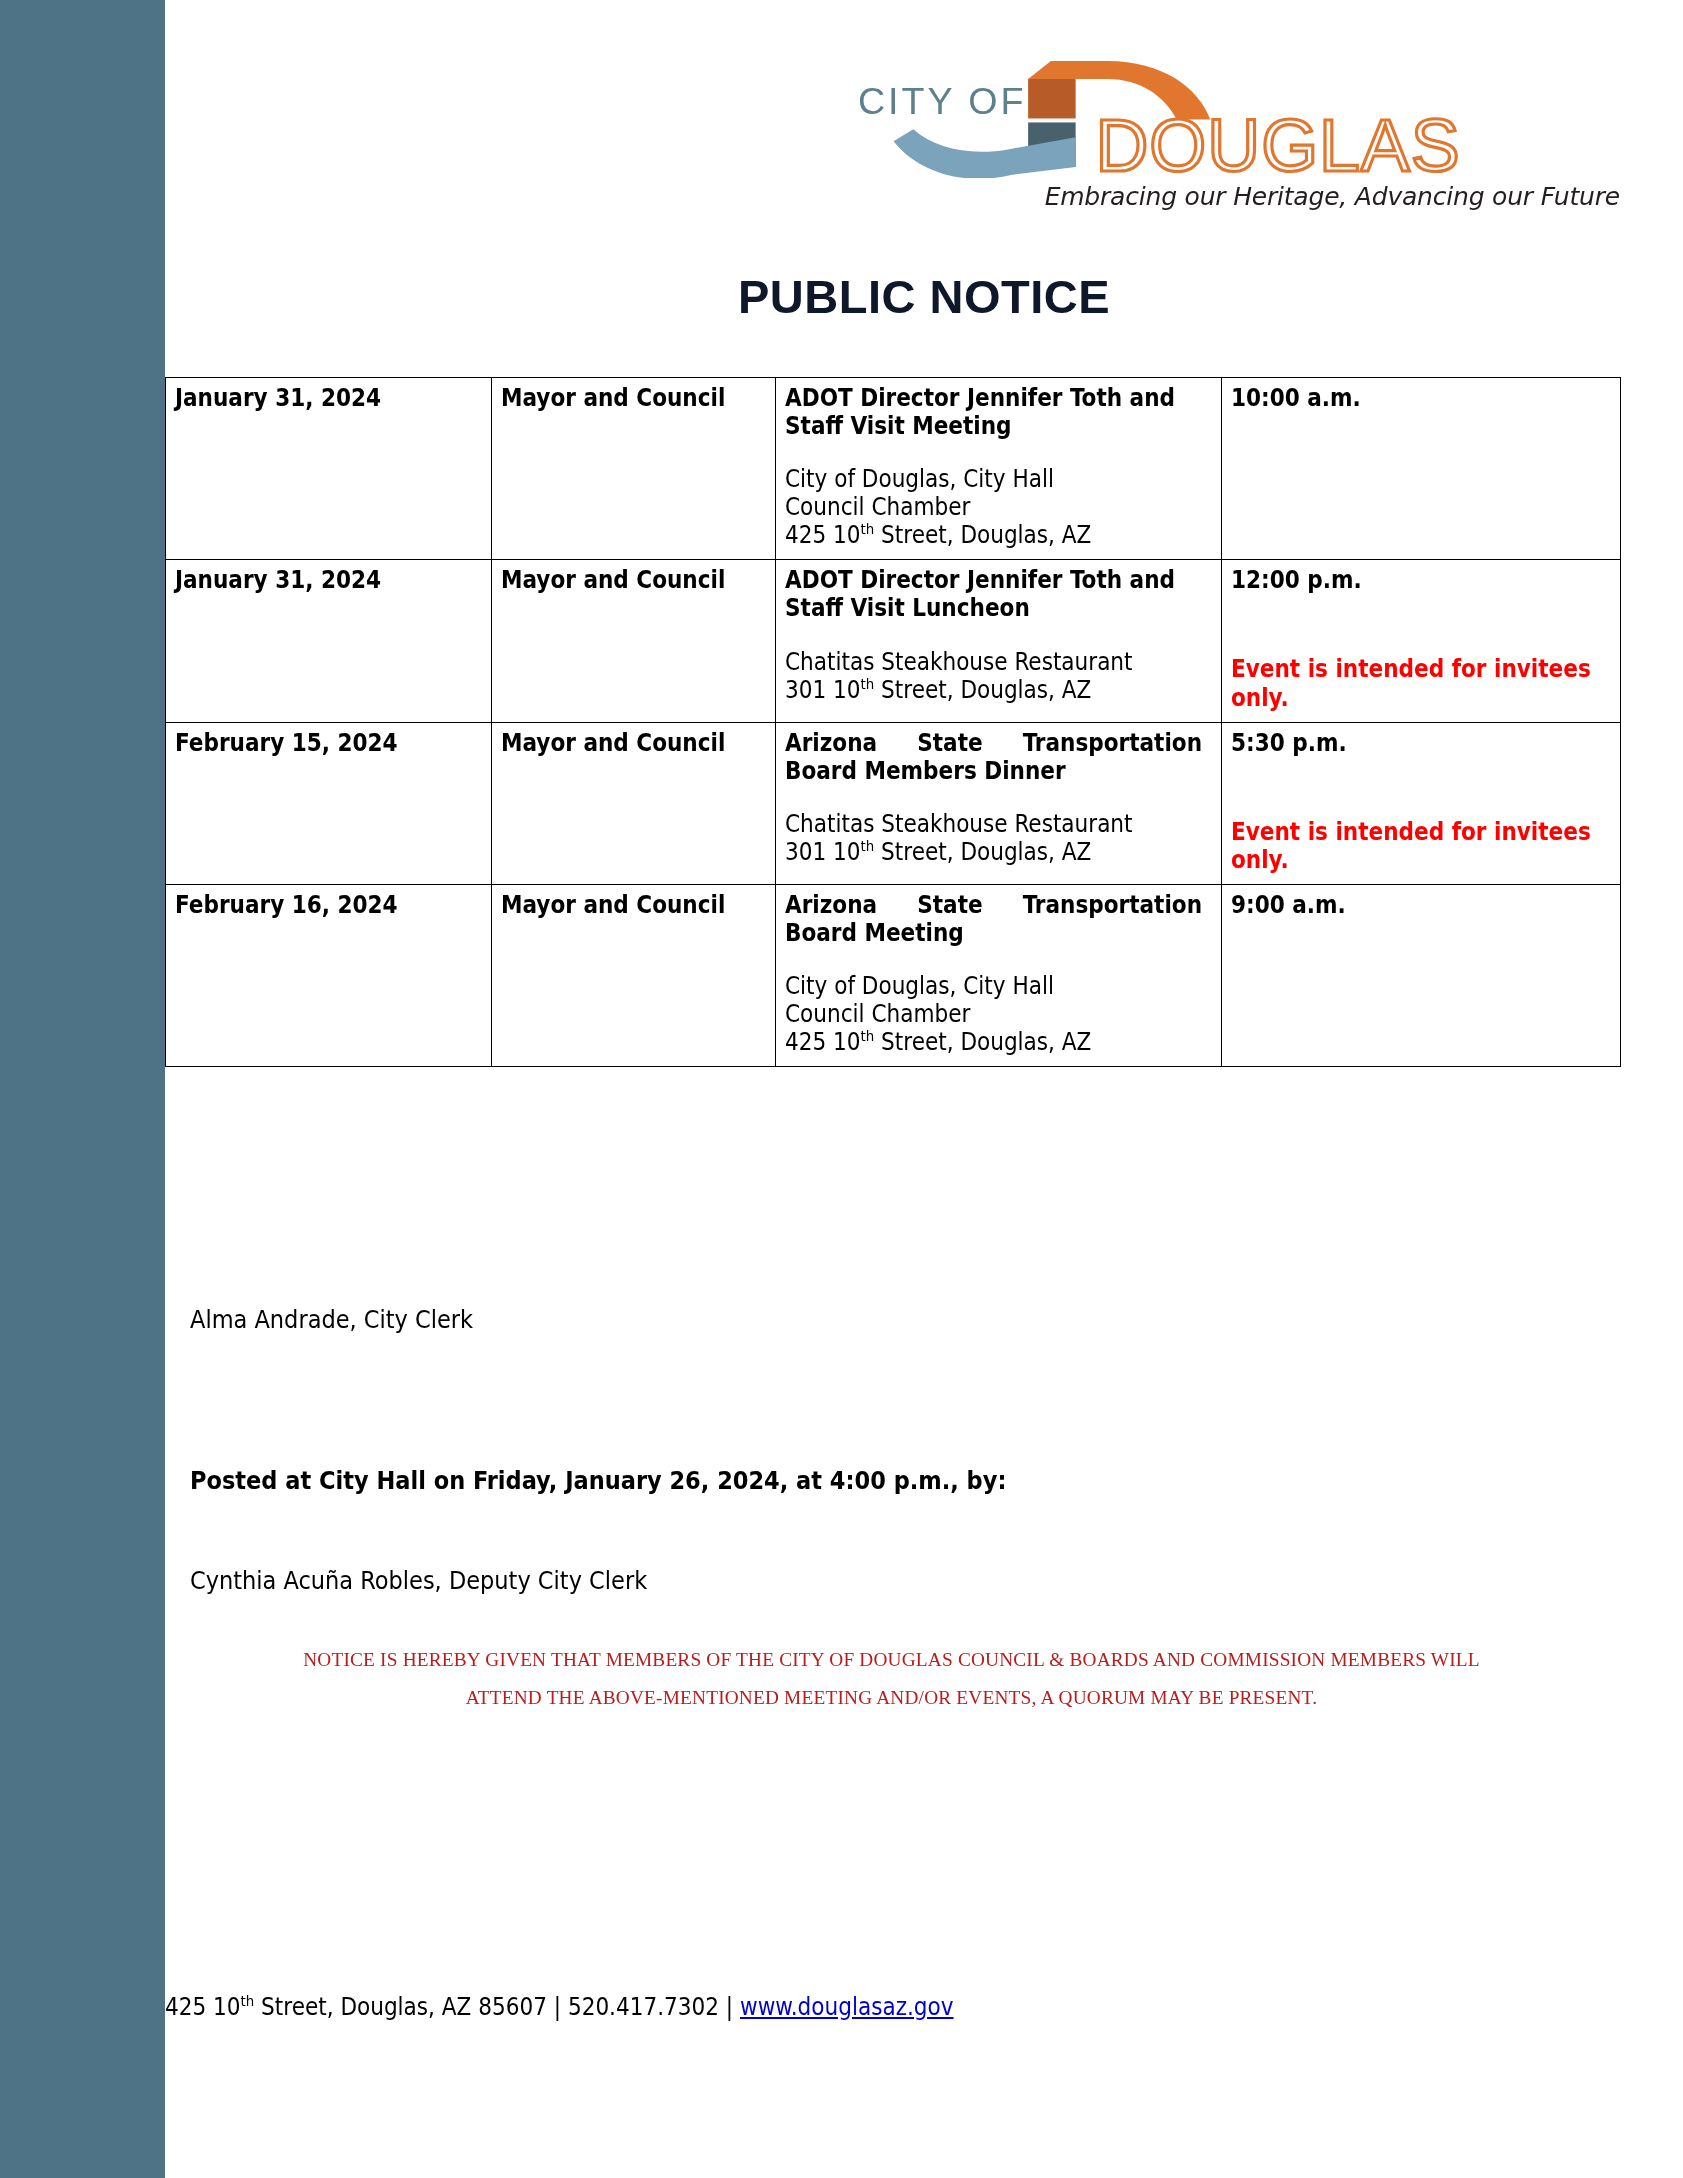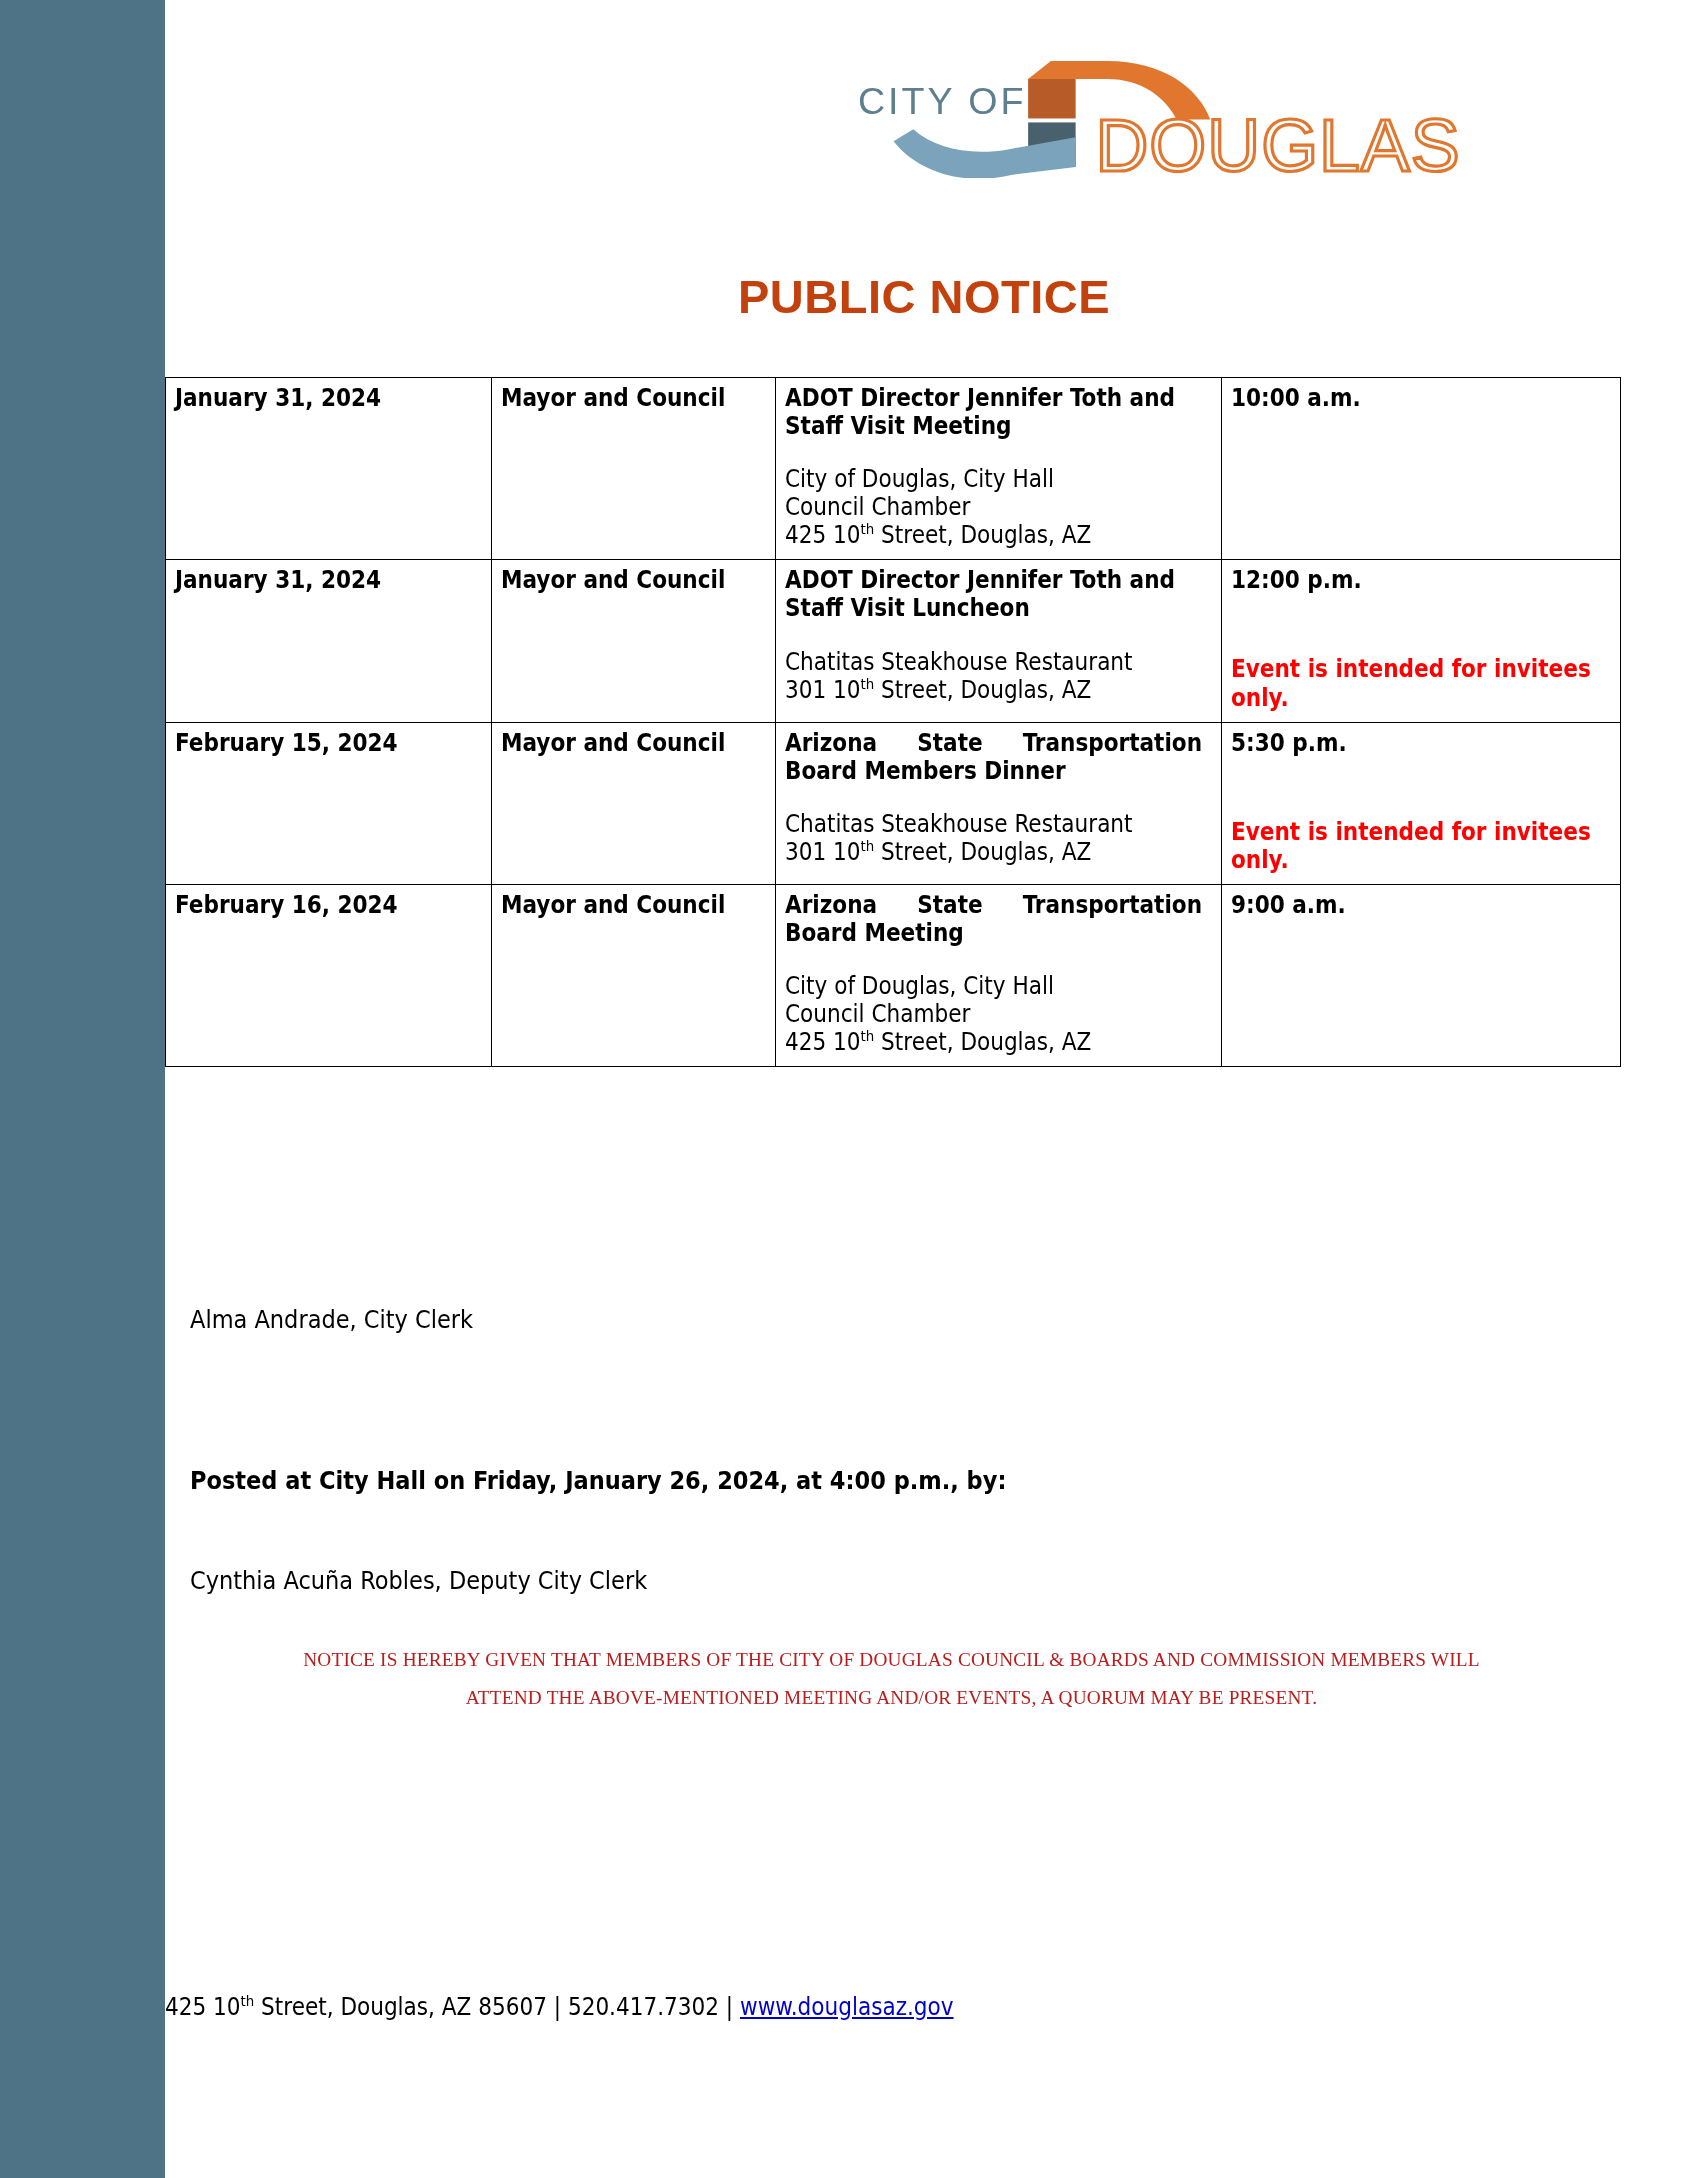--- a/index.html
+++ b/index.html
@@ -69,21 +69,21 @@
   #public-notice-title {
     position: absolute;
     left: 0;
     top: 269px;
     width: 1518px;
     text-align: center;
     font-family: "Liberation Sans", sans-serif;
     font-weight: bold;
     font-size: 47px;
     letter-spacing: 0.5px;
-    color: #c2410c;
+    color: #0f172a;
   }
 
   
   #notice-table {
     position: absolute;
     left: 0px;
     top: 377px;
     width: 1454px;
     border-collapse: collapse;
     table-layout: fixed;
@@ -183,20 +183,21 @@
       <rect x="182" y="25" width="48" height="40" fill="#b75c28"></rect>
 
       <rect x="182" y="69" width="48" height="45" fill="#49606d"></rect>
 
       <path d="M182 25 L205 7 L262 7 C318 7 354 34 366 66 L332 66 C321 44 297 25 262 25 Z" fill="#e1762f"></path>
 
       <path d="M46 88 C72 121 120 133 165 122 L230 114 L230 84 L163 96 C125 103 88 96 66 76 Z" fill="#7ba3bb"></path>
 
       <text x="250" y="118" font-family="Liberation Sans, sans-serif" font-size="74" letter-spacing="1" fill="none" stroke="#e1762f" stroke-width="3.2">DOUGLAS</text>
     </svg>
+    <div id="tagline">Embracing our Heritage, Advancing our Future</div>
   </div>
 
   <div id="public-notice-title">PUBLIC NOTICE</div>
 
   <table id="notice-table">
     <colgroup>
       <col class="col-date">
         <col class="col-body">
         <col class="col-desc">
         <col class="col-time">

